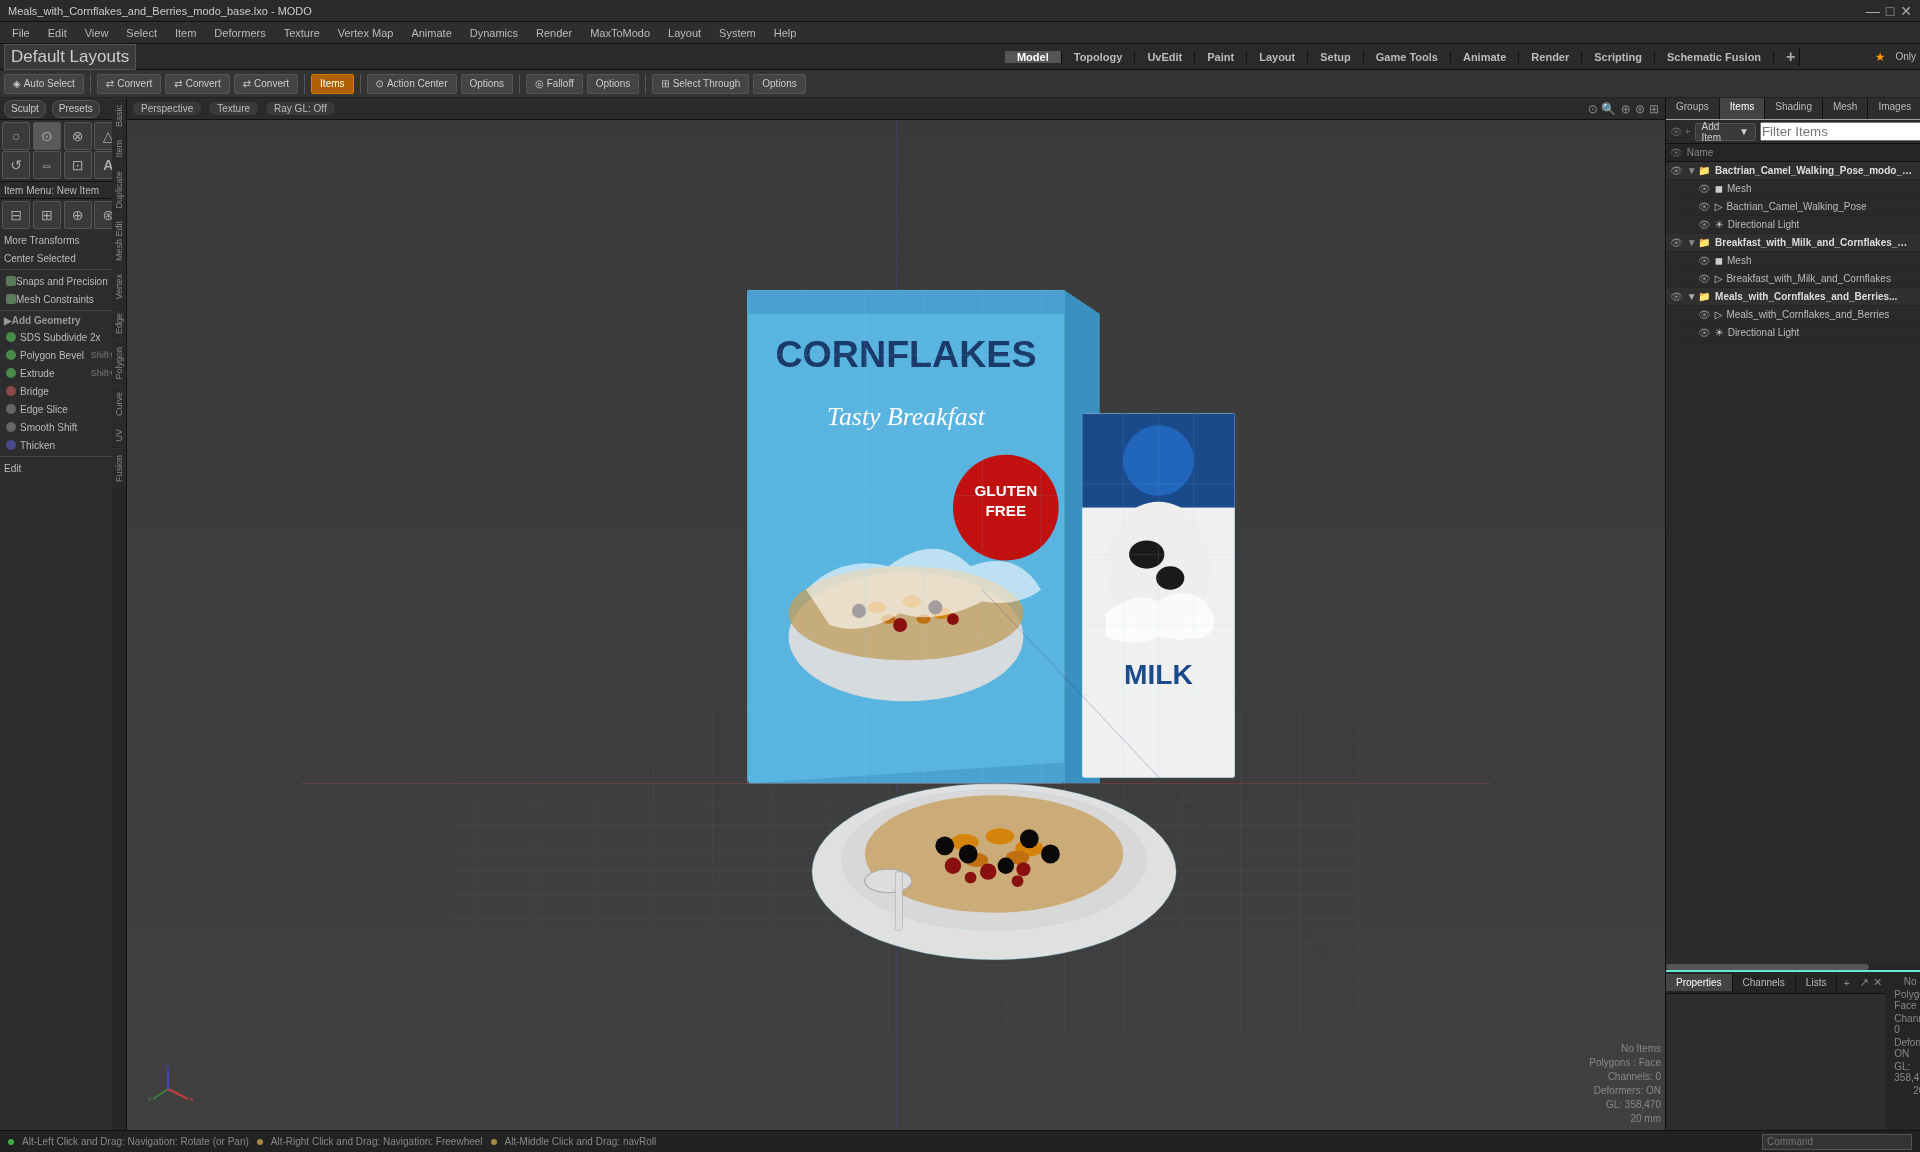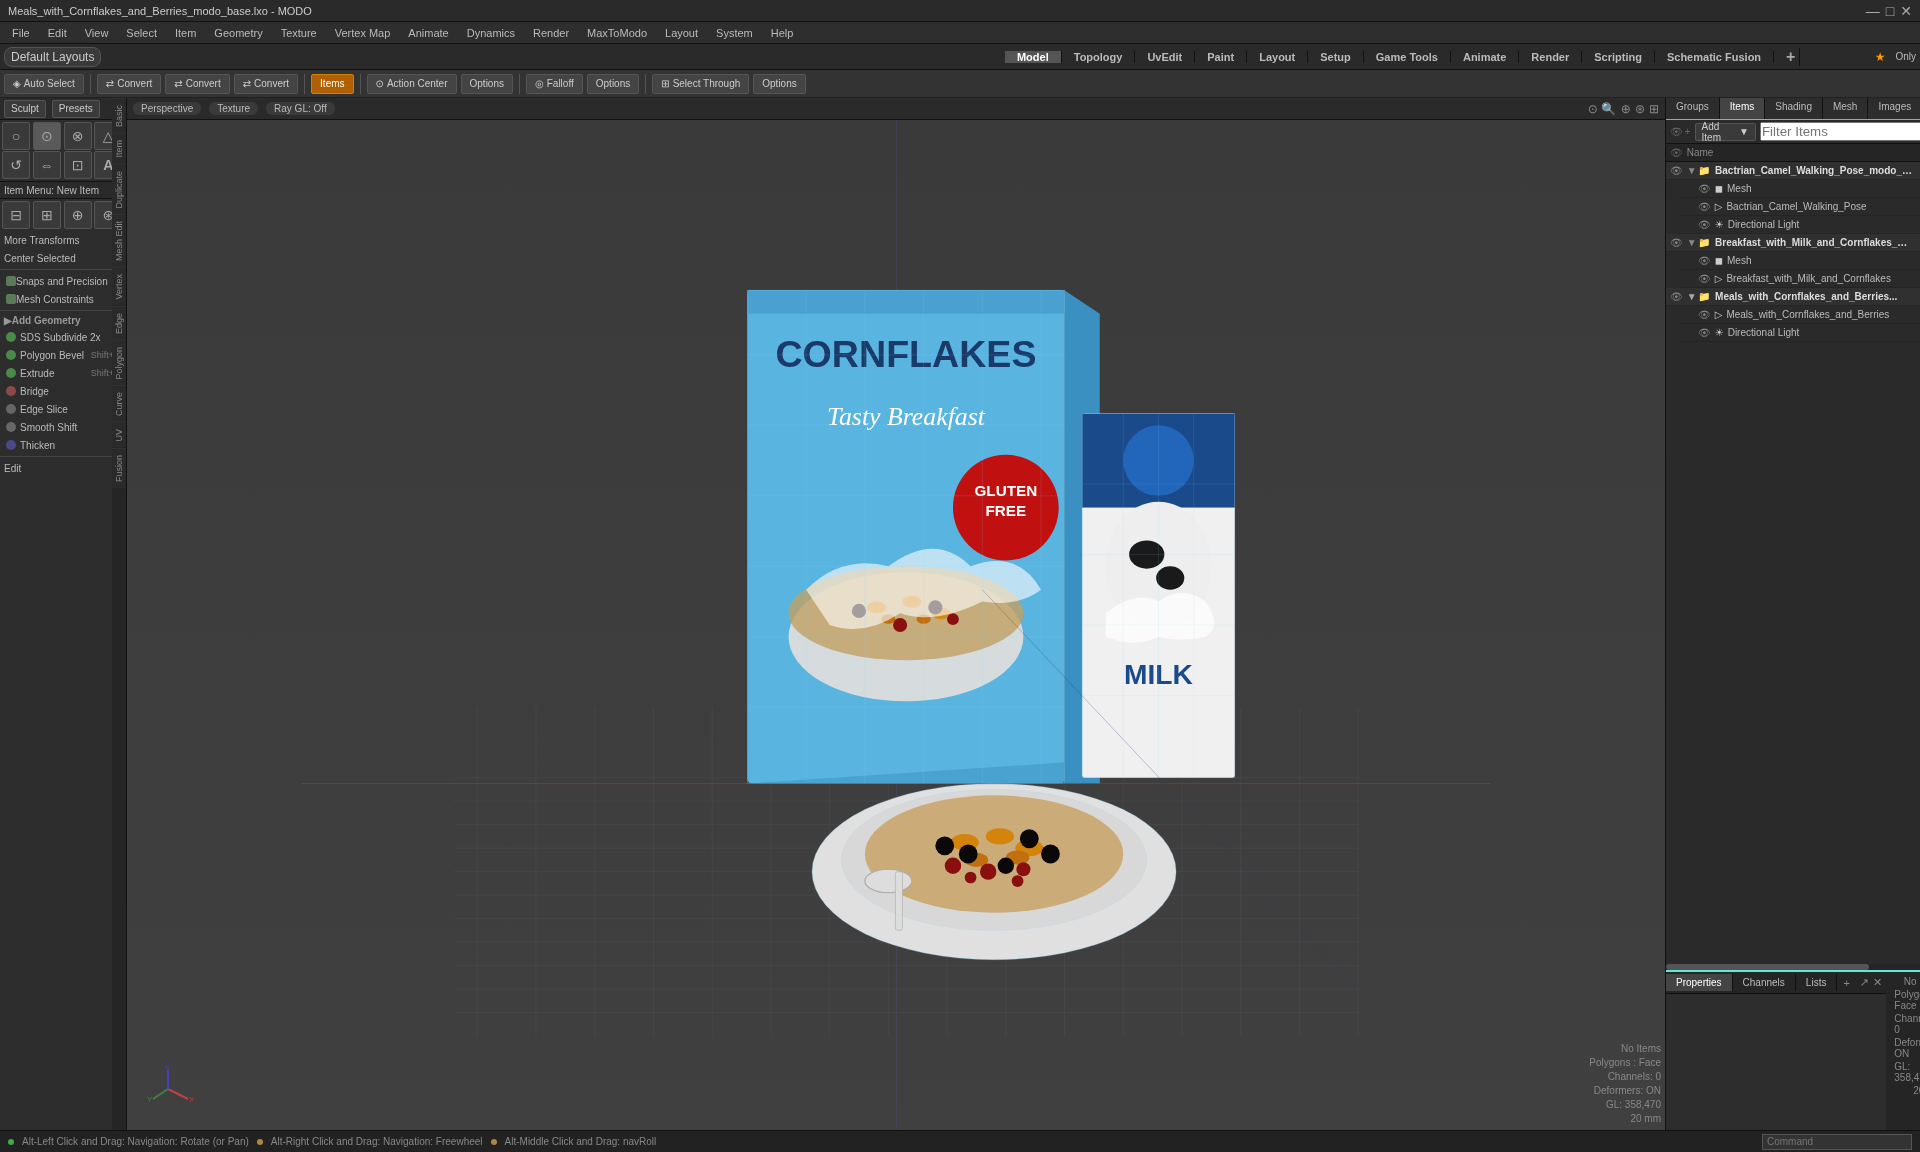--- a/index.html
+++ b/index.html
@@ -49,22 +49,22 @@
       display: flex;
       align-items: center;
       gap: 4px;
       flex: 1;
     }
     #layout-bar .layout-dropdown {
       background: #3a3a3a;
       border: 1px solid #555;
       color: #ccc;
       padding: 2px 6px;
-      border-radius: 8px;
-      font-size: 12px;
+      border-radius: 0;
+      font-size: 17px;
       cursor: pointer;
     }
     #layout-bar .layout-tabs {
       display: flex;
       align-items: center;
       height: 26px;
       flex: 1;
       justify-content: center;
       font-weight: bold;
     }
@@ -155,21 +155,21 @@
       align-items: center;
       padding: 0 4px;
       border-bottom: 1px solid #111;
       gap: 6px;
     }
     .sculpt-btn {
       background: #3a3a3a;
       border: 1px solid #555;
       color: #ccc;
       padding: 1px 6px;
-      border-radius: 2px;
+      border-radius: 8px;
       font-size: 10px;
       cursor: pointer;
       height: 18px;
       display: flex;
       align-items: center;
     }
 
     
     #viewport {
       flex: 1;
@@ -464,21 +464,21 @@
     <span>✕</span>
   </div>
 </div>
 
 <div id="menubar">
   <div class="menu-item">File</div>
   <div class="menu-item">Edit</div>
   <div class="menu-item">View</div>
   <div class="menu-item">Select</div>
   <div class="menu-item">Item</div>
-  <div class="menu-item">Geometry</div>
+  <div class="menu-item">Deformers</div>
   <div class="menu-item">Texture</div>
   <div class="menu-item">Vertex Map</div>
   <div class="menu-item">Animate</div>
   <div class="menu-item">Dynamics</div>
   <div class="menu-item">Render</div>
   <div class="menu-item">MaxToModo</div>
   <div class="menu-item">Layout</div>
   <div class="menu-item">System</div>
   <div class="menu-item">Help</div>
 </div>

